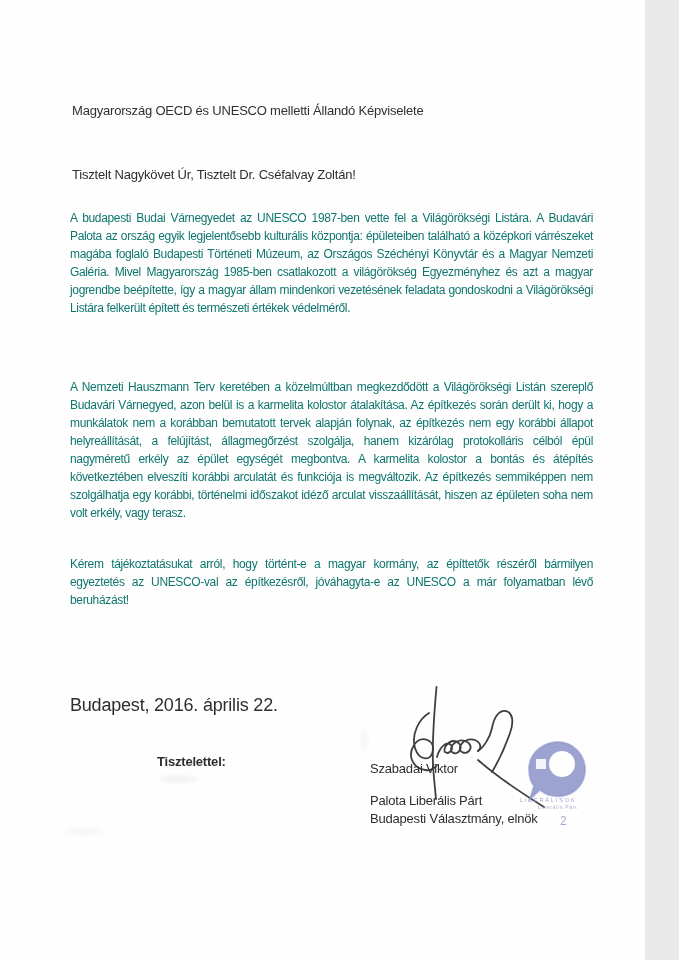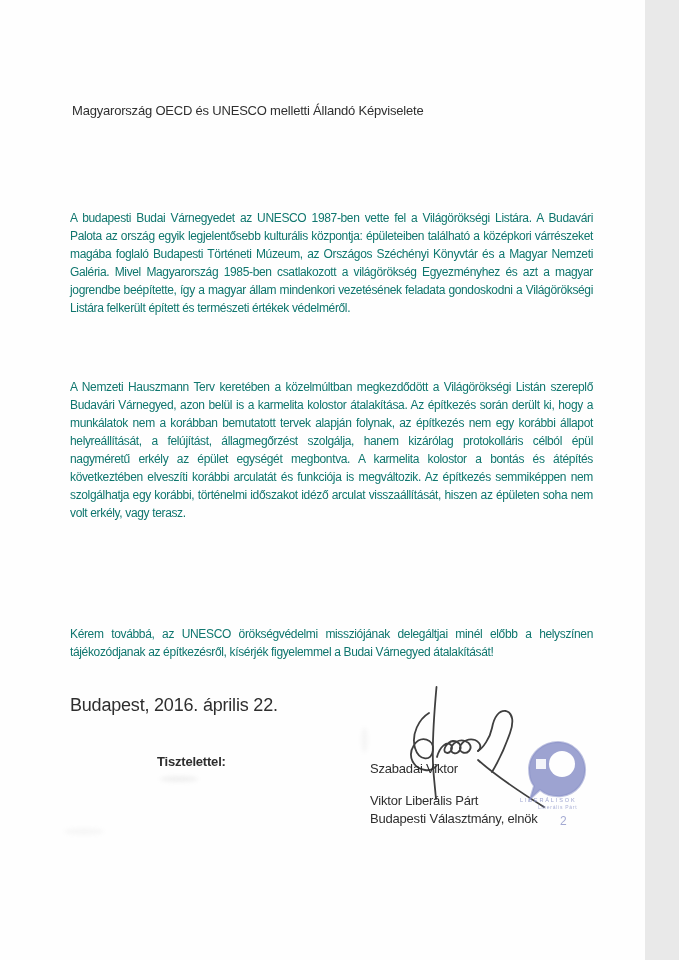--- a/index.html
+++ b/index.html
@@ -62,24 +62,25 @@
 </style>
 </head>
 <body>
 
 <div class="page">
 
   <div class="txt letterhead">
     <div>Magyarország OECD és UNESCO melletti Állandó Képviselete</div>
   </div>
 
+  <div class="txt salutation">Tisztelt Nagykövet Úr, Tisztelt Dr. Cséfalvay Zoltán!</div>
 
   <div class="para p1">A budapesti Budai Várnegyedet az UNESCO 1987-ben vette fel a Világörökségi Listára. A Budavári Palota az ország egyik legjelentősebb kulturális központja: épületeiben található a középkori várrészeket magába foglaló Budapesti Történeti Múzeum, az Országos Széchényi Könyvtár és a Magyar Nemzeti Galéria. Mivel Magyarország 1985-ben csatlakozott a világörökség Egyezményhez és azt a magyar jogrendbe beépítette, így a magyar állam mindenkori vezetésének feladata gondoskodni a Világörökségi Listára felkerült épített és természeti értékek védelméről.</div>
   <div class="para p2">A Nemzeti Hauszmann Terv keretében a közelmúltban megkezdődött a Világörökségi Listán szereplő Budavári Várnegyed, azon belül is a karmelita kolostor átalakítása. Az építkezés során derült ki, hogy a munkálatok nem a korábban bemutatott tervek alapján folynak, az építkezés nem egy korábbi állapot helyreállítását, a felújítást, állagmegőrzést szolgálja, hanem kizárólag protokolláris célból épül nagyméretű erkély az épület egységét megbontva. A karmelita kolostor a bontás és átépítés következtében elveszíti korábbi arculatát és funkciója is megváltozik. Az építkezés semmiképpen nem szolgálhatja egy korábbi, történelmi időszakot idéző arculat visszaállítását, hiszen az épületen soha nem volt erkély, vagy terasz.</div>
-  <div class="para p5">Kérem továbbá, az UNESCO örökségvédelmi missziójának delegáltjai minél előbb a helyszínen tájékozódjanak az építkezésről, kísérjék figyelemmel a Budai Várnegyed átalakítását!</div>
+  <div class="para p4">Kérem tájékoztatásukat arról, hogy történt-e a magyar kormány, az építtetők részéről bármilyen egyeztetés az UNESCO-val az építkezésről, jóváhagyta-e az UNESCO a már folyamatban lévő beruházást!</div>
 
   <div class="txt dateline">Budapest, 2016. április 22.</div>
 
   <div class="txt valediction">Tisztelettel:</div>
 
   <svg class="sig-svg" width="170" height="140" viewBox="400 680 170 140" fill="none" stroke="#2f2f2f" stroke-width="1.8" stroke-linecap="round" opacity="0.92">
     <path d="M436.5,687 C434,715 431.5,750 433.5,772 C434.5,784 435.5,793 436,799"></path>
     <path d="M429,713 C419,719 411,734 415,748 C419,761 432,762 433,750 C434,739 421,735 414,745 C407,756 413,768 425,770 C430,771 434,769 437,765"></path>
     <path d="M437,757 C440,746 447,741 451,745 C454,749 449,755 445,752 C443,749 447,742 453,741 C459,741 462,746 460,750 C457,755 451,754 451,749 C452,743 459,739 465,741 C471,743 472,748 469,751 C465,755 459,752 460,747 C462,741 469,738 475,740 C481,743 482,748 478,751"></path>
     <path d="M478,751 C483,748 490,738 492,728 C494,717 499,710 506,711 C513,713 514,722 510,733 C505,747 498,762 492,772"></path>
@@ -89,20 +90,20 @@
   <svg class="stamp-svg" width="95" height="100" viewBox="515 735 95 100">
     <path d="M558,742 C572,742 584,753 585,768 C586,782 576,794 562,796 C554,797 546,795 540,790 L530,799 L534,786 C530,781 529,775 529,768 C530,753 543,742 558,742 Z" fill="#959cce" opacity="0.92" stroke="#8189c2" stroke-width="2" stroke-opacity="0.55"></path>
     <circle cx="562" cy="764" r="13" fill="#fefefe"></circle>
     <rect x="536" y="759" width="10" height="10" fill="#fefefe" opacity="0.9"></rect>
   </svg>
   <div class="stamp-text stamp-t1">LIBERÁLISOK</div>
   <div class="stamp-text stamp-t2">Liberális Párt</div>
   <div class="stamp-text stamp-num">2</div>
 
   <div class="sig-block-line signer">Szabadai Viktor</div>
-  <div class="sig-block-line org1">Viktor Liberális Párt</div>
+  <div class="sig-block-line org1">Palota Liberális Párt</div>
   <div class="sig-block-line org2">Budapesti Választmány, elnök</div>
 
   <div class="smudge smudge-a"></div>
   <div class="smudge smudge-b"></div>
   <div class="smudge smudge-c"></div>
 
 </div>
 
 </body></html>

